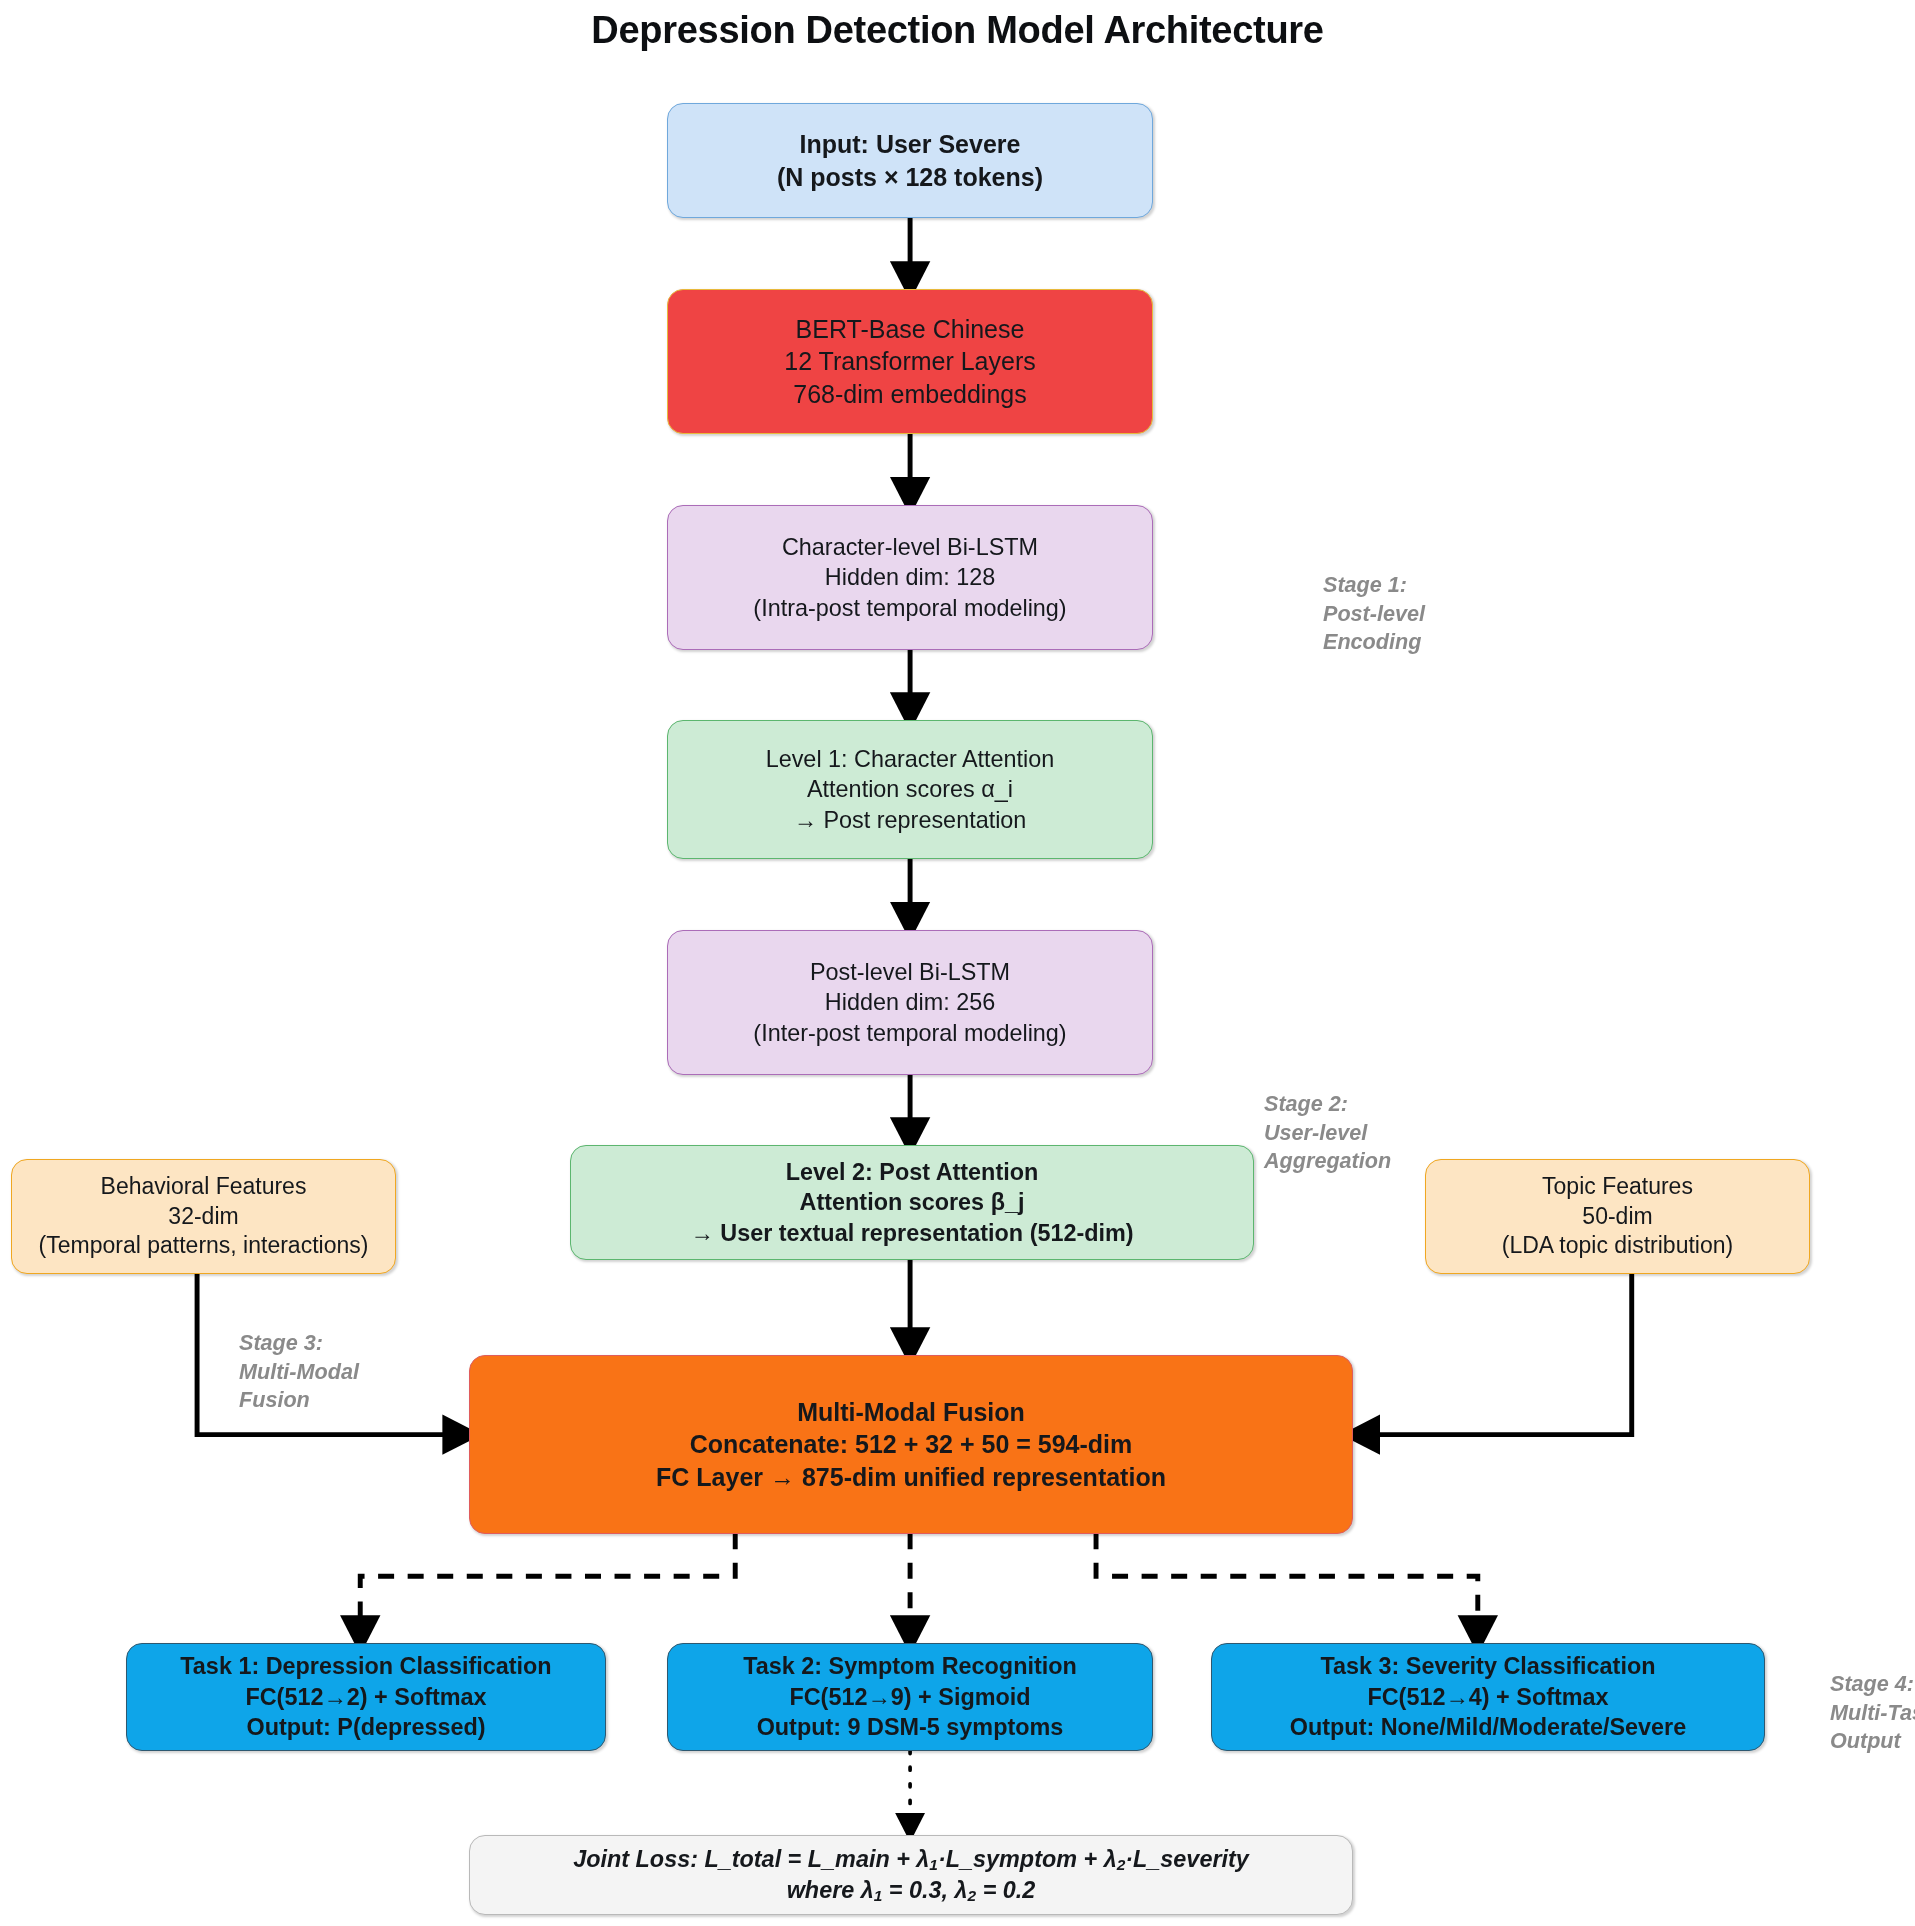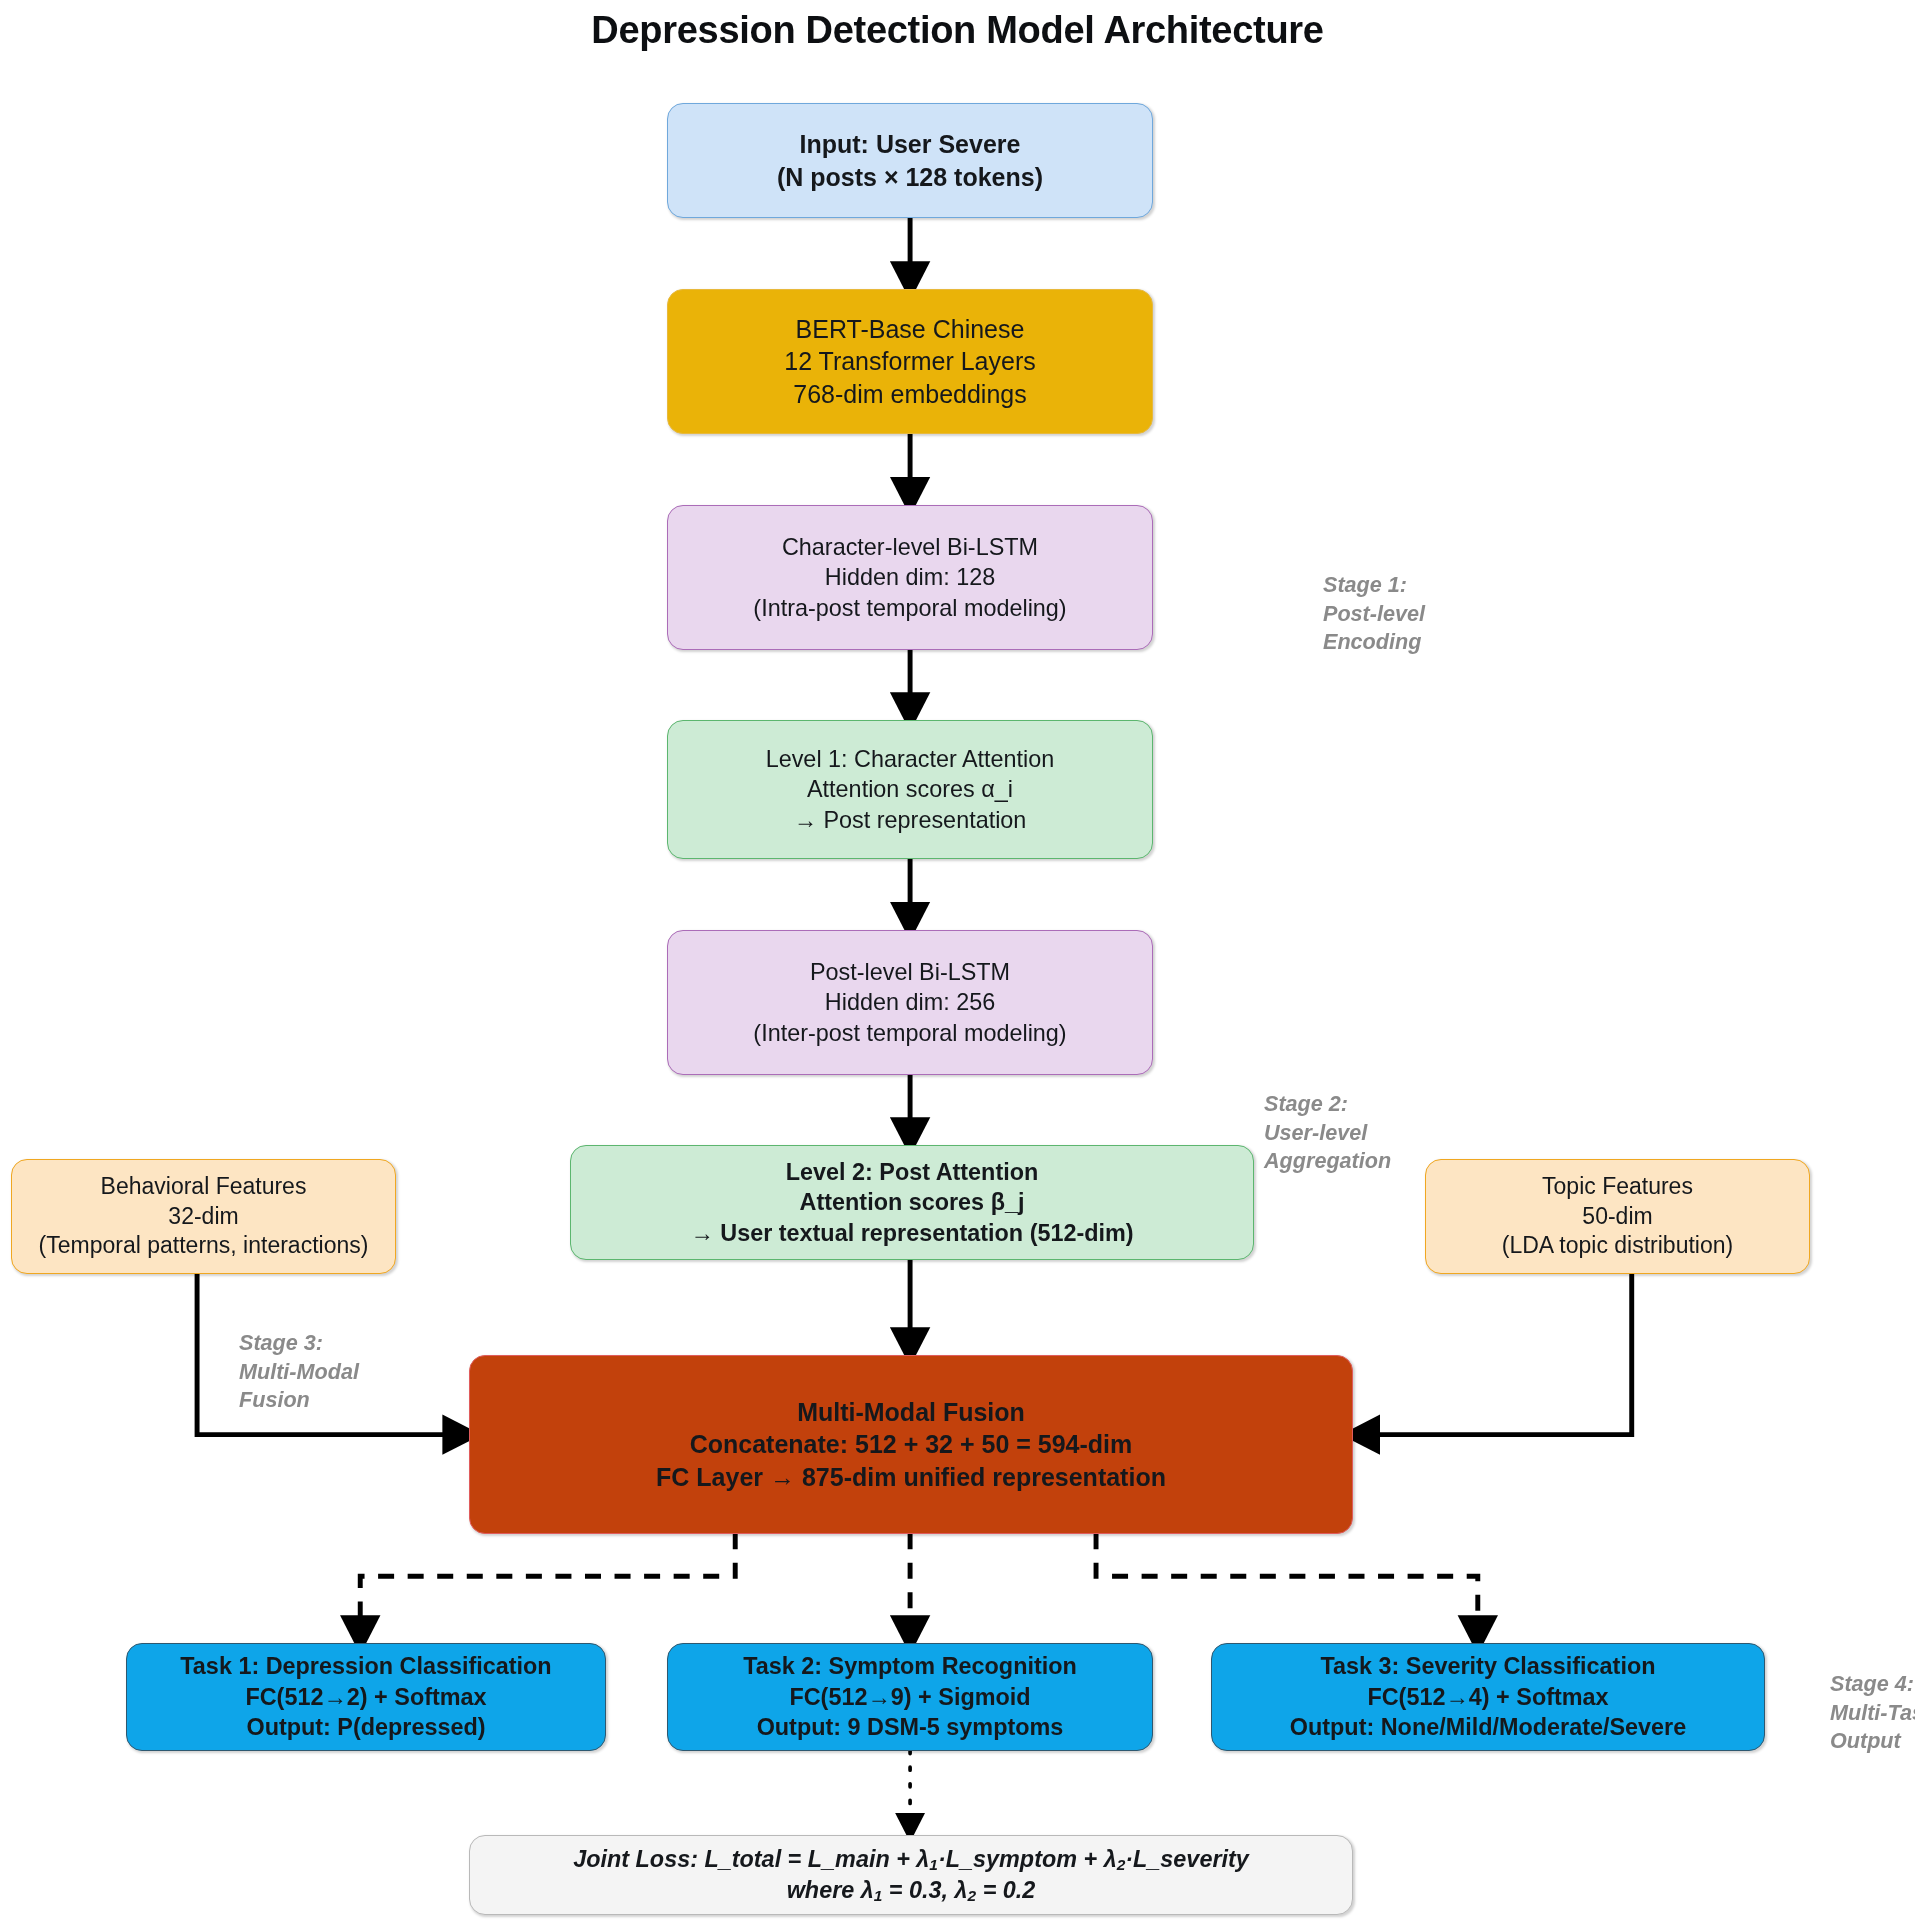--- a/index.html
+++ b/index.html
@@ -57,25 +57,25 @@
     font-style: italic;
     font-weight: bold;
     font-size: 21.6px;
     line-height: 1.32;
     color: #8a8a8a;
     z-index: 3;
     white-space: nowrap;
   }
   
   .c-blue   { background: #cfe3f8; border: 1.8px solid #6fa8dc; }
-  .c-cream  { background: #eab308; border: 1.8px solid #e8b93c; text-align: center; }
+  .c-cream  { background: #ef4444; border: 1.8px solid #e8b93c; text-align: center; }
   .c-purple { background: #e9d7ee; border: 1.8px solid #ab6cb8; }
   .c-green  { background: #cdebd5; border: 1.8px solid #5cb66f; }
   .c-peach  { background: #fde5c3; border: 1.8px solid #f0a721; margin-top: 12px; }
-  .c-red    { background: #c2410c; border: 1.8px solid #e05c5c; align-items: center; }
+  .c-red    { background: #f97316; border: 1.8px solid #e05c5c; align-items: center; }
   .c-steel  { background: #0ea5e9; border: 1.8px solid #2e5870; }
   .c-gray   { background: #f4f4f4; border: 1.8px solid #b9b9b9; }
   .f-40 { font-size: 25px; }
   .f-38 { font-size: 23.4px; }
   .f-37 { font-size: 23px; }
   .bold { font-weight: bold; }
   .italic-line { font-style: italic; font-weight: bold; font-size: 23.4px; }
   sub { font-size: 0.66em; vertical-align: -0.22em; }
 </style>
 </head>

